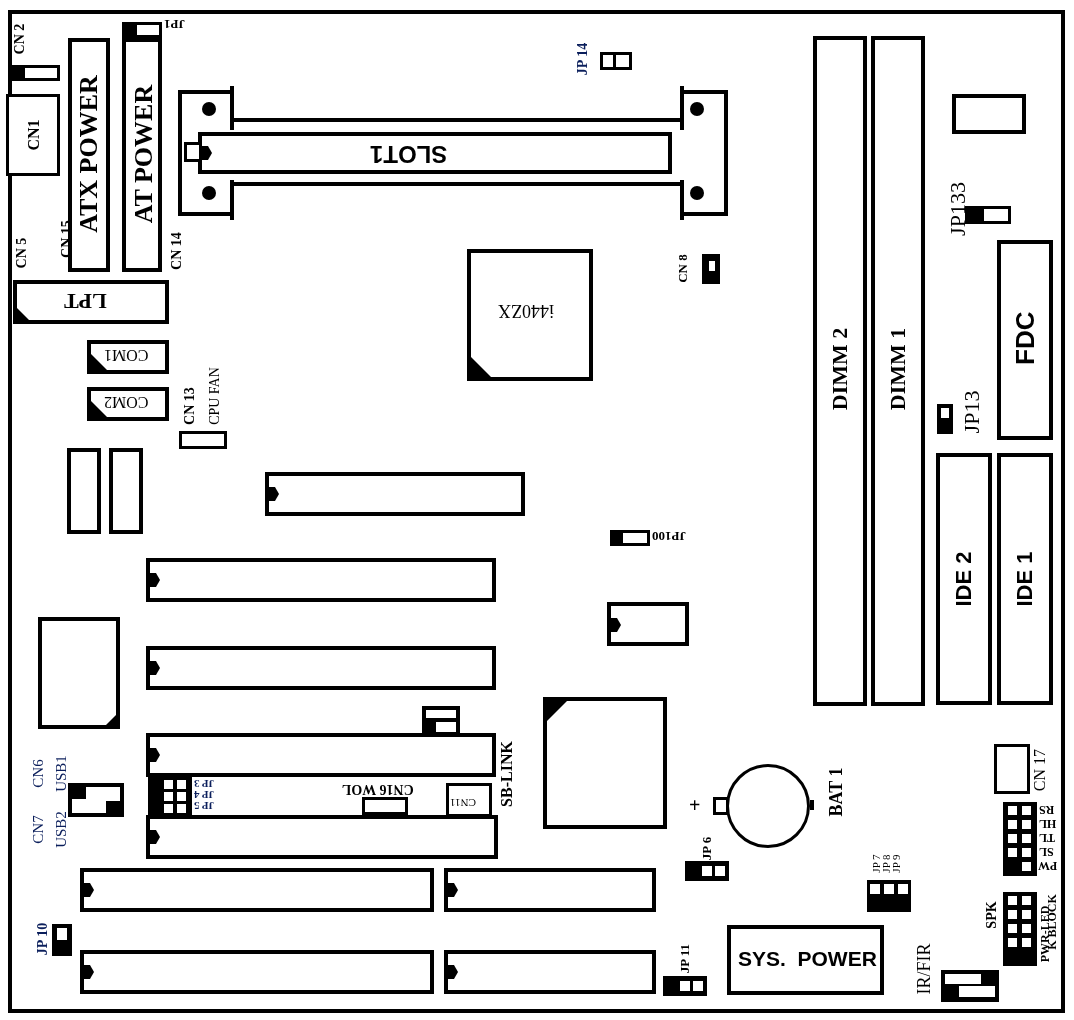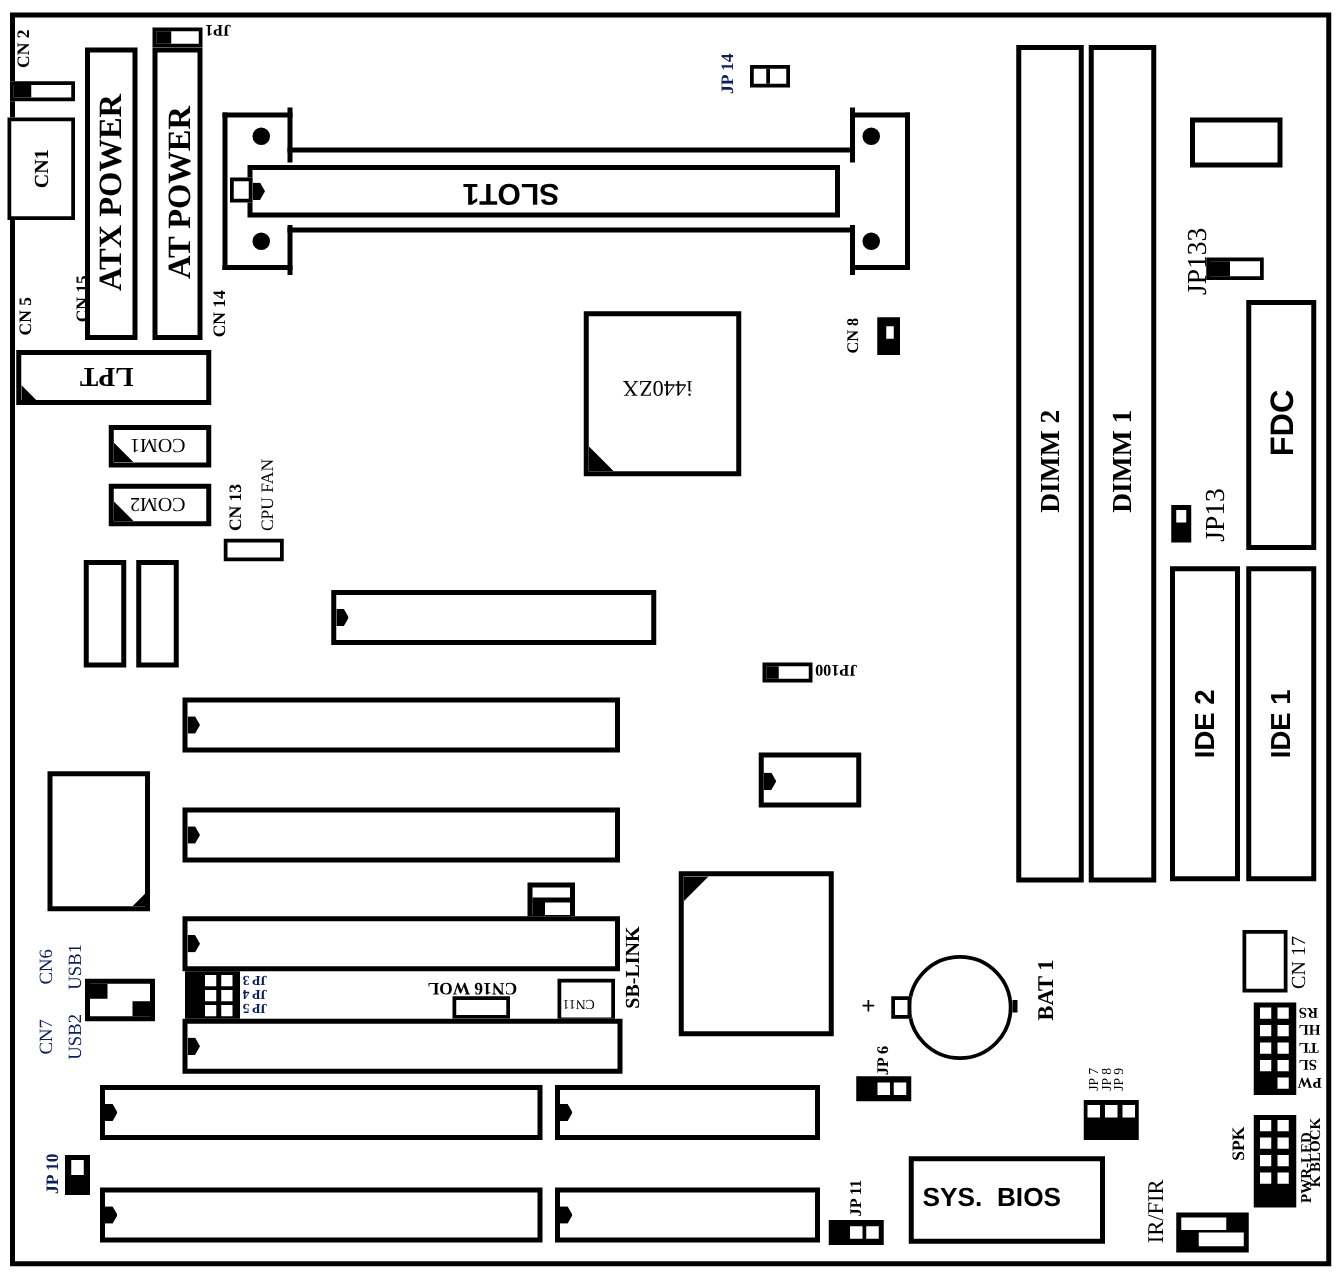--- a/index.html
+++ b/index.html
@@ -267,19 +267,19 @@
   </div>
 <div class="lbl rot-l blue" style="left:20px;top:932px;font-size:14px;width:46px;text-align:center;">JP 10</div>
 
 <div class="abs blk" style="left:663px;top:976px;width:44px;height:20px;">
     <div class="pin" style="left:17px;top:5px;width:10px;height:10px;"></div>
     <div class="pin" style="left:30px;top:5px;width:10px;height:10px;"></div>
   </div>
 <div class="lbl rot-l" style="left:662px;top:952px;font-size:13px;width:44px;text-align:center;">JP 11</div>
 
 <div class="abs box" style="left:727px;top:925px;width:157px;height:70px;"></div>
-<div class="lbl sans" style="left:738px;top:948px;font-size:21px;white-space:pre;">SYS.  BIOS</div>
+<div class="lbl sans" style="left:738px;top:948px;font-size:21px;white-space:pre;">SYS.  POWER</div>
 
 <div class="lbl rot-l" style="left:884px;top:960px;font-size:18px;font-weight:normal;width:80px;text-align:center;">IR/FIR</div>
 <div class="abs blk" style="left:941px;top:970px;width:58px;height:32px;">
   <div class="abs" style="left:4px;top:4px;width:36px;height:10px;background:#fff;"></div>
   <div class="abs" style="left:18px;top:16px;width:36px;height:11px;background:#fff;"></div>
 </div>
 
 </body></html>

